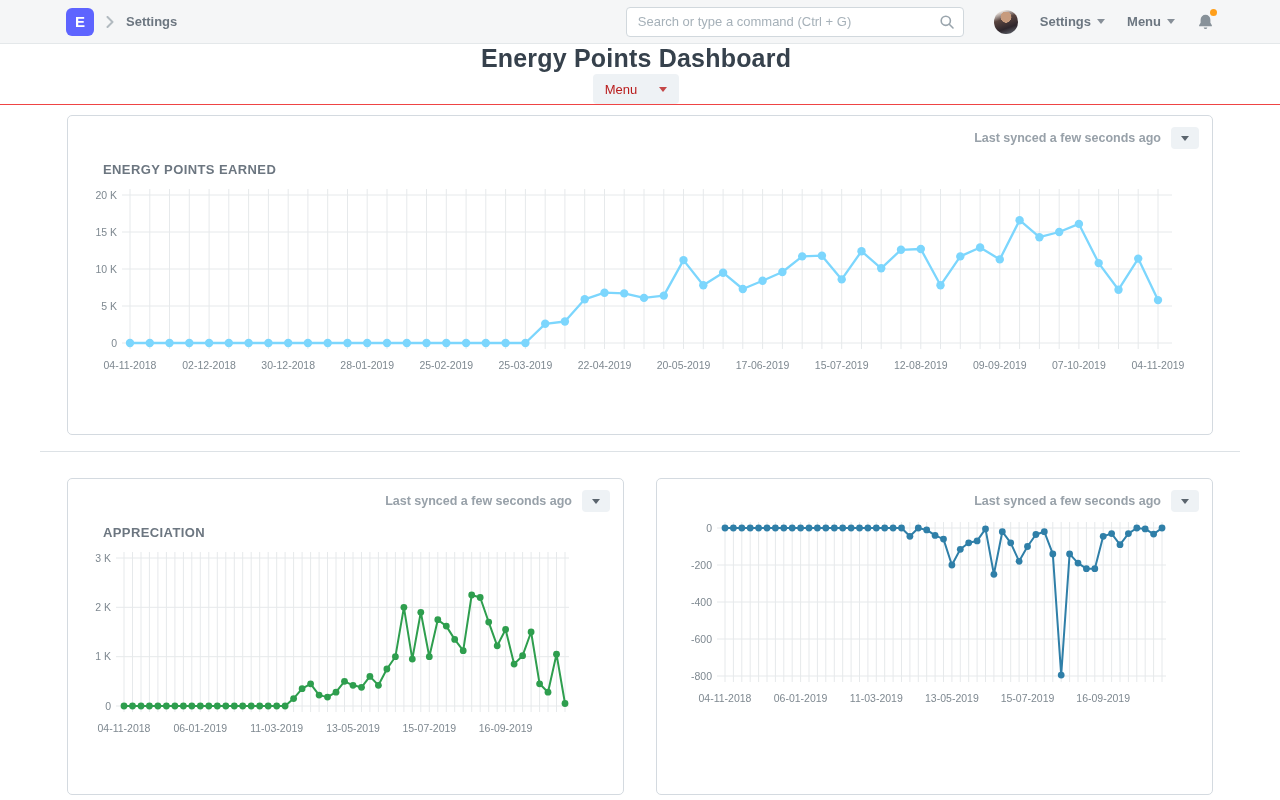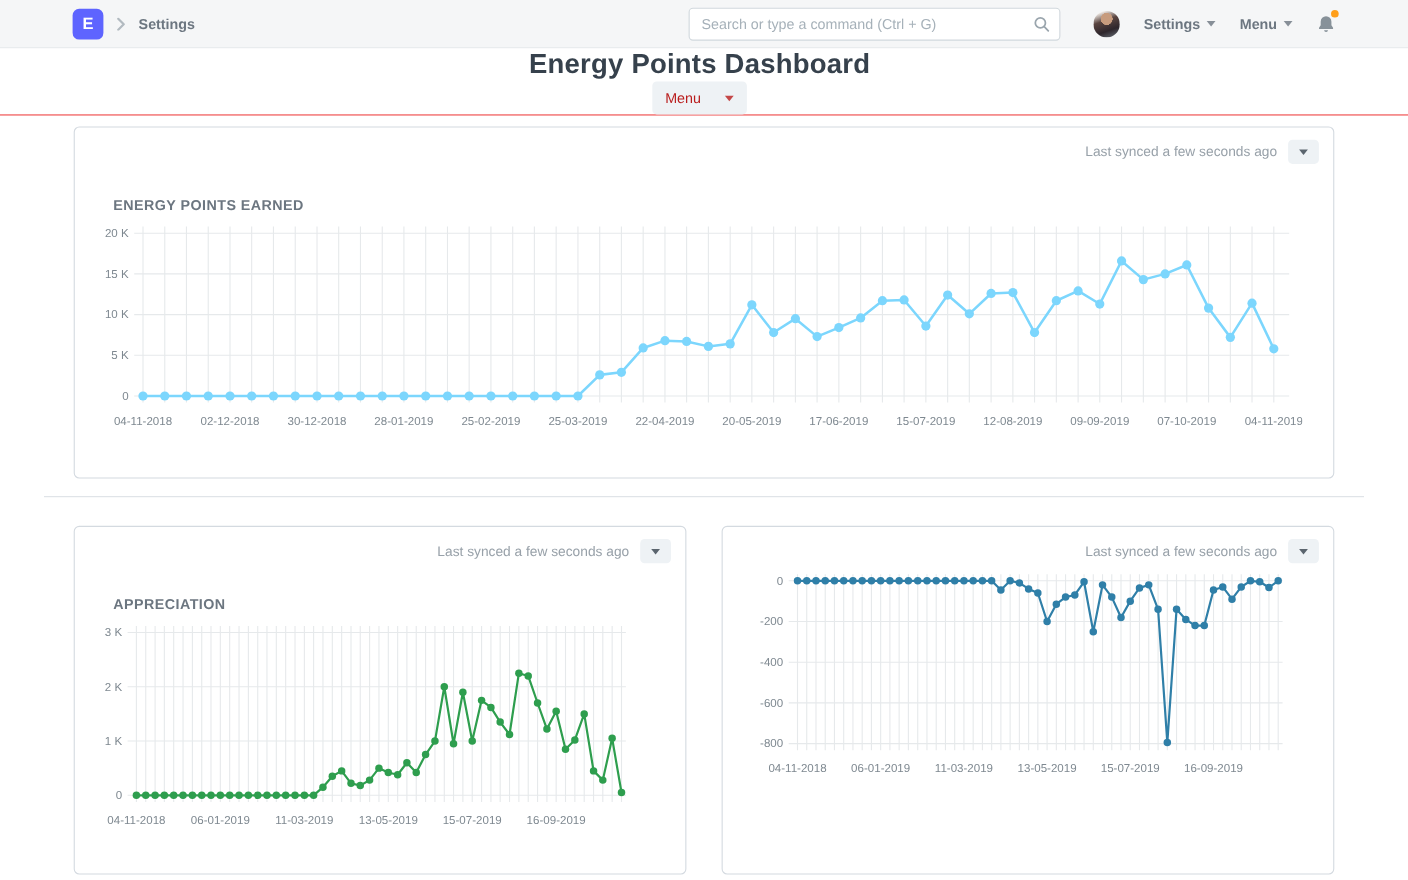--- a/index.html
+++ b/index.html
@@ -35,27 +35,27 @@
   .page-head { height:61px; display:flex; align-items:center; justify-content:space-between;
     padding:0 74px 0 66px; border-bottom:1px solid #ef4444; background:#fff;flex-direction:column; }
   .page-title { font-size:25px; font-weight:bold; color:#36414c; letter-spacing:.2px; }
   .menu-btn { display:flex; align-items:center; background:#eef2f5; border:none; border-radius:4px;
     height:30px; padding:0 12px; font-size:13px; color:#b91c1c; font-family:"Liberation Sans", sans-serif; cursor:pointer;gap:16px; }
 
   
   .content { padding:10px 67px 0; }
   .card { background:#fff; border:1px solid #d4dae0; border-radius:5px; }
   .card-wide { height:320px; }
-  .card-head { display:flex; align-items:center; justify-content:flex-end; gap:10px; padding:11px 13px 0; }
+  .card-head { display:flex; align-items:center; justify-content:flex-end; gap:10px; padding:11px 13px 0;font-weight:bold; }
   .sync-text { font-size:12.5px; color:#98a1a9; }
   .dd-btn { width:28px; height:22px; background:#eef2f5; border:none; border-radius:4px; color:#36414c;
     display:flex; align-items:center; justify-content:center; cursor:pointer; }
   .dd-btn .caret { margin-left:0; }
   .chart-title { font-size:13px; font-weight:bold; color:#6c7680; text-transform:uppercase;
-    letter-spacing:.4px; margin:30px 0 2px 35px; }
+    letter-spacing:.4px; margin:13px 0 2px 35px; }
   .chart-box { margin:0 0 0 16px; }
   .divider { border:none; border-top:1px solid #dde2e6; margin:16px -27px 26px; }
   .cards-row { display:flex; gap:32px; }
   .cards-row .card { flex:1; height:317px; }
   .chart-box svg text { font-family:"Liberation Sans", sans-serif; }
 </style>
 </head>
 <body>
 
 <header class="navbar">

